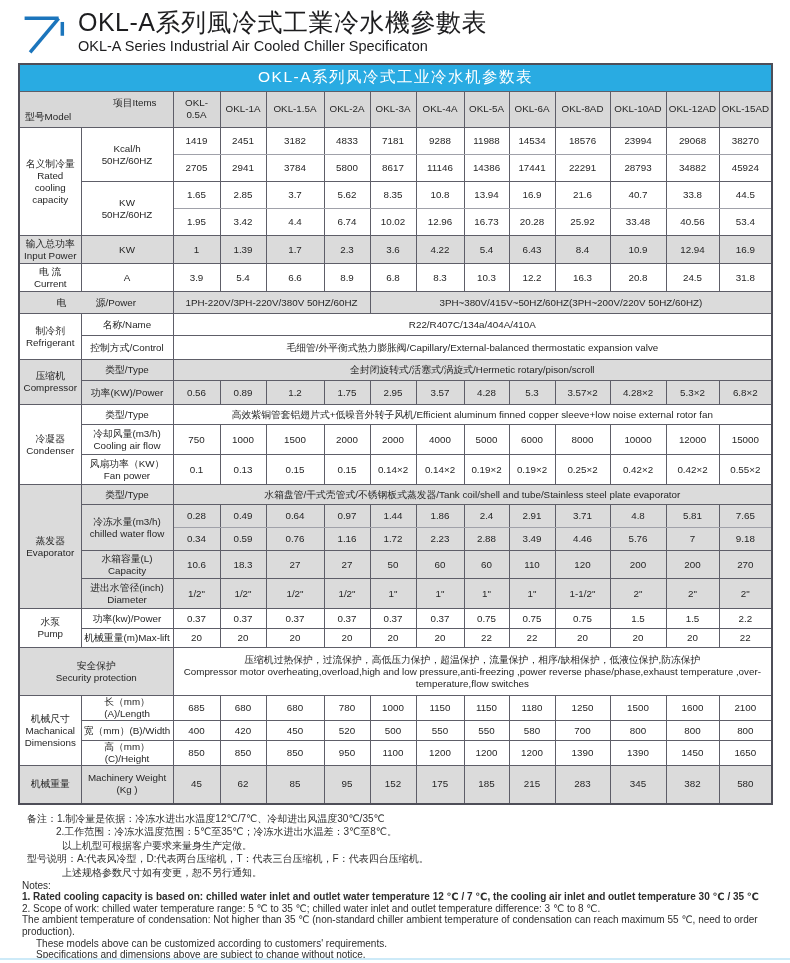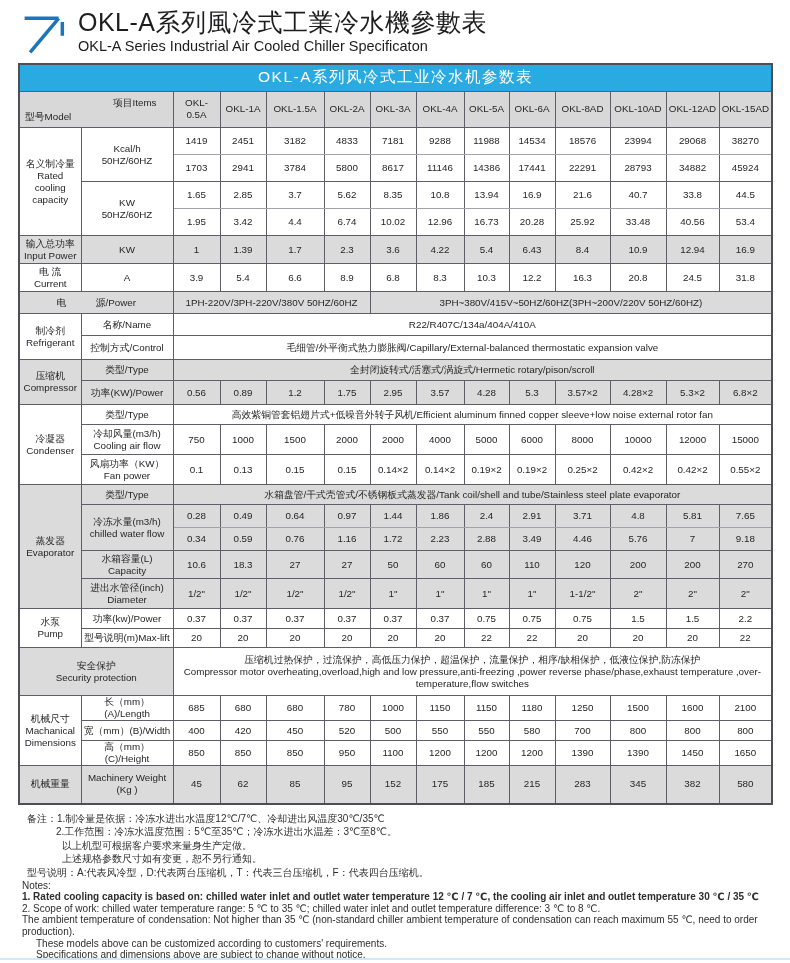--- a/index.html
+++ b/index.html
@@ -96,21 +96,21 @@
           <td class="val">7181</td>
           <td class="val">9288</td>
           <td class="val">11988</td>
           <td class="val">14534</td>
           <td class="val">18576</td>
           <td class="val">23994</td>
           <td class="val">29068</td>
           <td class="val">38270</td>
         </tr>
         <tr class="" style="height: 27px;">
-          <td class="val">1703</td>
+          <td class="val">2705</td>
           <td class="val">2941</td>
           <td class="val">3784</td>
           <td class="val">5800</td>
           <td class="val">8617</td>
           <td class="val">11146</td>
           <td class="val">14386</td>
           <td class="val">17441</td>
           <td class="val">22291</td>
           <td class="val">28793</td>
           <td class="val">34882</td>
@@ -333,21 +333,21 @@
           <td class="val">0.37</td>
           <td class="val">0.37</td>
           <td class="val">0.75</td>
           <td class="val">0.75</td>
           <td class="val">0.75</td>
           <td class="val">1.5</td>
           <td class="val">1.5</td>
           <td class="val">2.2</td>
         </tr>
         <tr class="" style="height: 19px;">
-          <td class="lab">型号说明(m)Max-lift</td>
+          <td class="lab">机械重量(m)Max-lift</td>
           <td class="val">20</td>
           <td class="val">20</td>
           <td class="val">20</td>
           <td class="val">20</td>
           <td class="val">20</td>
           <td class="val">20</td>
           <td class="val">22</td>
           <td class="val">22</td>
           <td class="val">20</td>
           <td class="val">20</td>
@@ -425,22 +425,22 @@
           <td class="val">382</td>
           <td class="val">580</td>
         </tr>
       </tbody>
   </table>
 
   <div class="notes">
       <div class="note-zh" style="padding-left: 5px;">备注：1.制冷量是依据：冷冻水进出水温度12℃/7℃、冷却进出风温度30℃/35℃</div>
       <div class="note-zh" style="padding-left: 34px;">2.工作范围：冷冻水温度范围：5℃至35℃；冷冻水进出水温差：3℃至8℃。</div>
       <div class="note-zh" style="padding-left: 40px;">以上机型可根据客户要求来量身生产定做。</div>
+      <div class="note-zh" style="padding-left: 5px;">型号说明：A:代表风冷型，D:代表两台压缩机，T：代表三台压缩机，F：代表四台压缩机。</div>
       <div class="note-zh" style="padding-left: 40px;">上述规格参数尺寸如有变更，恕不另行通知。</div>
-      <div class="note-zh" style="padding-left: 5px;">型号说明：A:代表风冷型，D:代表两台压缩机，T：代表三台压缩机，F：代表四台压缩机。</div>
       <div class="note-en" style="padding-left: 0px;">Notes:</div>
       <div class="note-en" style="padding-left: 0px; font-weight: bold;">1. Rated cooling capacity is based on: chilled water inlet and outlet water temperature 12 ℃ / 7 ℃, the cooling air inlet and outlet temperature 30 ℃ / 35 ℃</div>
       <div class="note-en" style="padding-left: 0px;">2. Scope of work: chilled water temperature range: 5 ℃ to 35 ℃; chilled water inlet and outlet temperature difference: 3 ℃ to 8 ℃.</div>
       <div class="note-en" style="padding-left: 0px;">The ambient temperature of condensation: Not higher than 35 ℃ (non-standard chiller ambient temperature of condensation can reach maximum 55 ℃, need to order production).</div>
       <div class="note-en" style="padding-left: 14px;">These models above can be customized according to customers'  requirements.</div>
       <div class="note-en" style="padding-left: 14px;">Specifications and dimensions above are subject to change without notice.</div>
     </div>
 
   <div class="bottom-line"></div>
 </div>

